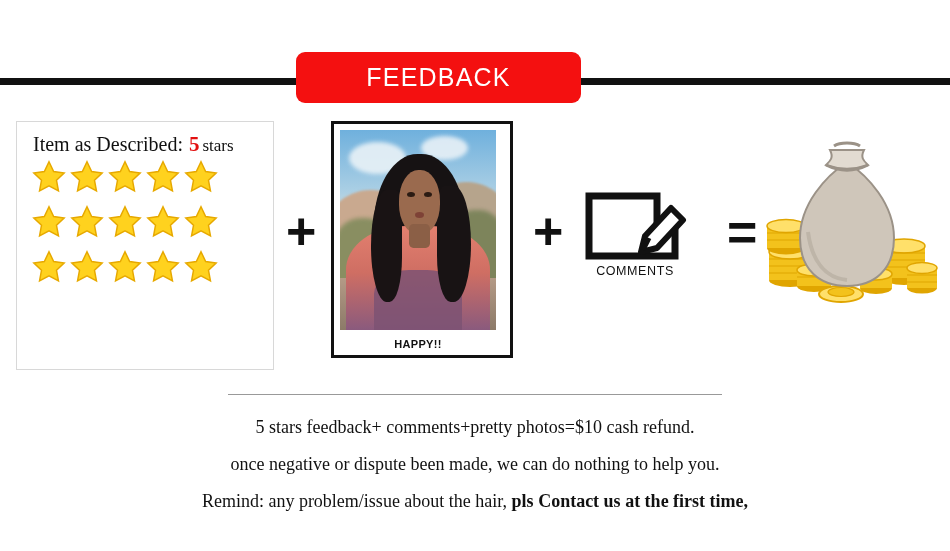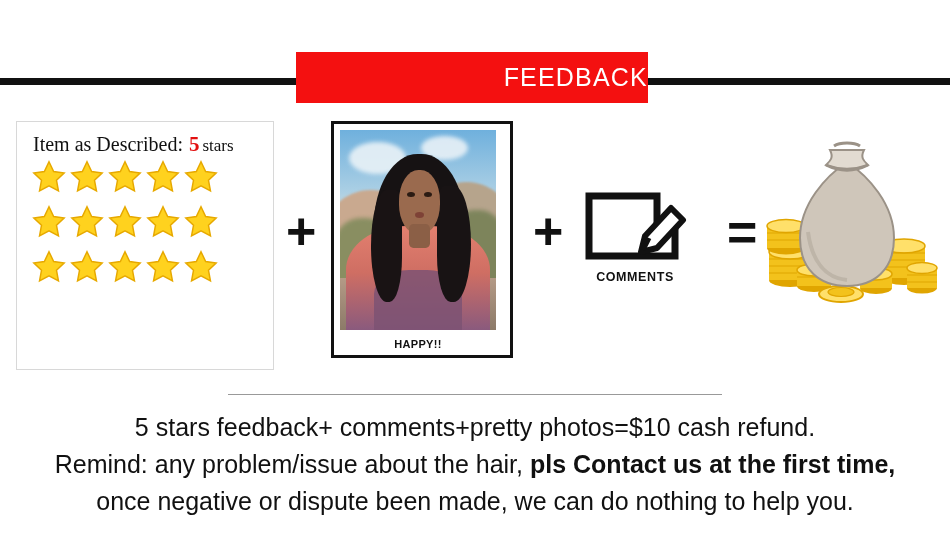--- a/index.html
+++ b/index.html
@@ -21,26 +21,27 @@
     left: 0;
     top: 78px;
     width: 950px;
     height: 7px;
     background: #111111;
   }
   .header-banner {
     position: absolute;
     left: 296px;
     top: 52px;
-    width: 352px;
+    width: 285px;
     height: 51px;
     background: #f41010;
     display: flex;
     align-items: center;
-    justify-content: flex-end;
+    justify-content: center;
+    border-radius: 9px;
   }
   .header-banner span {
     color: #ffffff;
     font-size: 25px;
     letter-spacing: 1.2px;
     font-weight: 400;
   }
 
   
   .ratings {
@@ -199,23 +200,23 @@
   
   .comments-block {
     position: absolute;
     left: 579px;
     top: 190px;
     width: 112px;
     text-align: center;
   }
   .comments-block svg { display: block; margin: 0 auto; }
   .comments-label {
-    margin-top: 8px;
+    margin-top: 2px;
     font-size: 12.5px;
-    font-weight: bold;
+    font-weight: normal;
     letter-spacing: .6px;
     color: #111111;
   }
 
   
   .money {
     position: absolute;
     left: 756px;
     top: 128px;
     width: 182px;
@@ -249,23 +250,23 @@
   .footer {
     position: absolute;
     left: 0;
     top: 409px;
     width: 950px;
     text-align: center;
   }
   .footer p {
     margin: 0;
     line-height: 37px;
-    font-size: 25px;
-    color: #111111;
-    font-family: Liberation Sans, sans-serif;
+    font-size: 18px;
+    color: #111111;
+    font-family: Liberation Serif, serif;
   }
   .footer .bold { font-weight: bold; }
 </style>
 </head>
 <body>
 
 <div class="header-band"></div>
 <div class="header-banner">
   <span>FEEDBACK</span>
 </div>
@@ -453,18 +454,18 @@
       <path d="M78 18 C84 14 98 14 104 18" fill="none" stroke="#9b9287" stroke-width="3"></path>
       <path d="M52 104 C56 134 70 150 91 152" fill="none" stroke="#b9b0a4" stroke-width="4" opacity=".8"></path>
     </svg>
   </span>
 </div>
 
 <div class="divider"></div>
 
 <div class="footer">
   <p>5 stars feedback+ comments+pretty photos=$10 cash refund.</p>
+  <p>once negative or dispute been made, we can do nothing to help you.</p>
   <p>
     <span>Remind: any problem/issue about the hair,</span>
     <span class="bold">pls Contact us  at the first time,</span>
   </p>
-  <p>once negative or dispute been made, we can do nothing to help you.</p>
 </div>
 
 </body></html>

